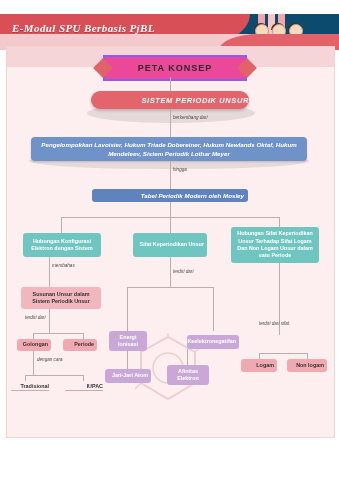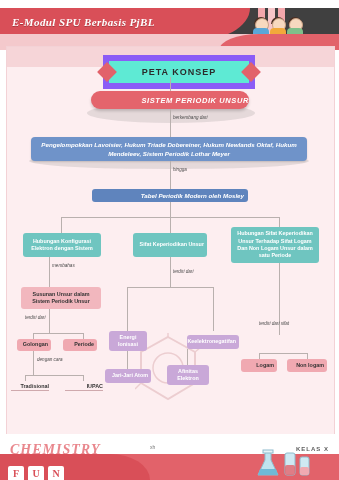--- a/index.html
+++ b/index.html
@@ -7,22 +7,22 @@
     width:339px;height:480px;
     background:#fdf2f2;
     font-family:"Liberation Sans",sans-serif;
     overflow:hidden;
     position:relative;
   }
   .page{position:absolute;inset:0;background:#ffffff;}
 
   
   .hdr{
-    position:absolute;top:8px;left:0;width:339px;height:34px;
-    background:#404040;
+    position:absolute;top:14px;left:0;width:339px;height:34px;
+    background:#0c4a6e;
   }
   .hdr-swoosh{
     position:absolute;top:0;left:0;width:250px;height:34px;
     background:#d94f58;
     border-bottom-right-radius:60px 34px;
   }
   .hdr-title{
     position:absolute;top:8px;left:12px;
     color:#ffffff;font-style:italic;font-weight:bold;font-size:11px;
     letter-spacing:.4px;
@@ -57,21 +57,21 @@
     border:1px solid #f3d2d6;
   }
   .sheet-top-band{
     position:absolute;top:0;left:0;width:327px;height:20px;
     background:#f6d5d8;
   }
 
   
   .ribbon{
     position:absolute;top:8px;left:96px;width:140px;height:22px;
-    background:#5eead4;border:6px solid #8b5cf6;
+    background:#ec4899;border:2px solid #8b5cf6;
     display:flex;align-items:center;justify-content:center;
   }
   .ribbon span{font-size:9px;font-weight:bold;color:#2b2b2b;letter-spacing:1px;}
   .ribbon:before,.ribbon:after{
     content:"";position:absolute;top:4px;width:14px;height:14px;
     background:#e2626a;transform:rotate(45deg);
   }
   .ribbon:before{left:-9px;}
   .ribbon:after{right:-9px;}
 
@@ -306,36 +306,13 @@
     <div class="ln vln" style="left:252px;top:306px;height:6px;"></div>
     <div class="ln vln" style="left:300px;top:306px;height:6px;"></div>
     <div class="node n-pink2" style="left:234px;top:312px;width:36px;height:13px;">
       <span>Logam</span>
     </div>
     <div class="node n-pink2" style="left:280px;top:312px;width:40px;height:13px;">
       <span>Non logam</span>
     </div>
   </div>
 
-  <div class="footer">
-    <div class="chem">CHEMISTRY</div>
-    <div class="is">IS</div>
-    <div class="kelas">KELAS X</div>
-    <div class="xh">xh</div>
-    <div class="footer-band">
-      <div class="notch"></div>
-    </div>
-    <div class="fun">
-      <b>F</b>
-      <b>U</b>
-      <b>N</b>
-    </div>
-    <svg class="flasks" viewBox="0 0 60 30">
-      <path d="M10 4 L10 12 L3 27 L23 27 L16 12 L16 4 Z" fill="#bfe3ef" stroke="#8fbccd" stroke-width="1"></path>
-      <path d="M5 21 L21 21 L23 27 L3 27 Z" fill="#6fb9d6"></path>
-      <rect x="8" y="2" width="10" height="3" fill="#e7f4f8" stroke="#8fbccd" stroke-width="1"></rect>
-      <rect x="30" y="5" width="10" height="22" rx="2" fill="#cfe9f3" stroke="#8fbccd" stroke-width="1"></rect>
-      <rect x="30" y="17" width="10" height="10" rx="2" fill="#e2626a" opacity=".8"></rect>
-      <rect x="45" y="9" width="9" height="18" rx="2" fill="#cfe9f3" stroke="#8fbccd" stroke-width="1"></rect>
-      <rect x="45" y="19" width="9" height="8" rx="2" fill="#f0a9b1"></rect>
-    </svg>
-  </div>
 </div>
 
 </body></html>

